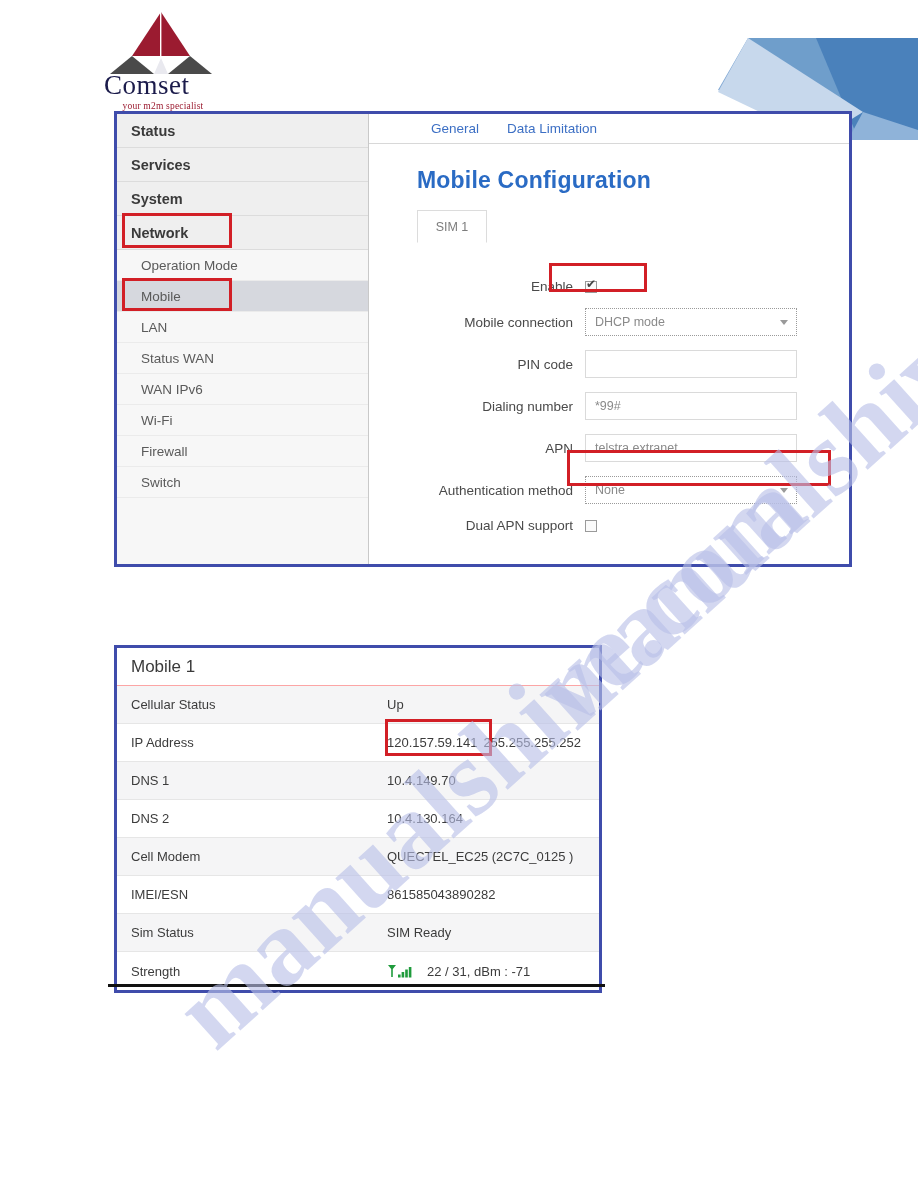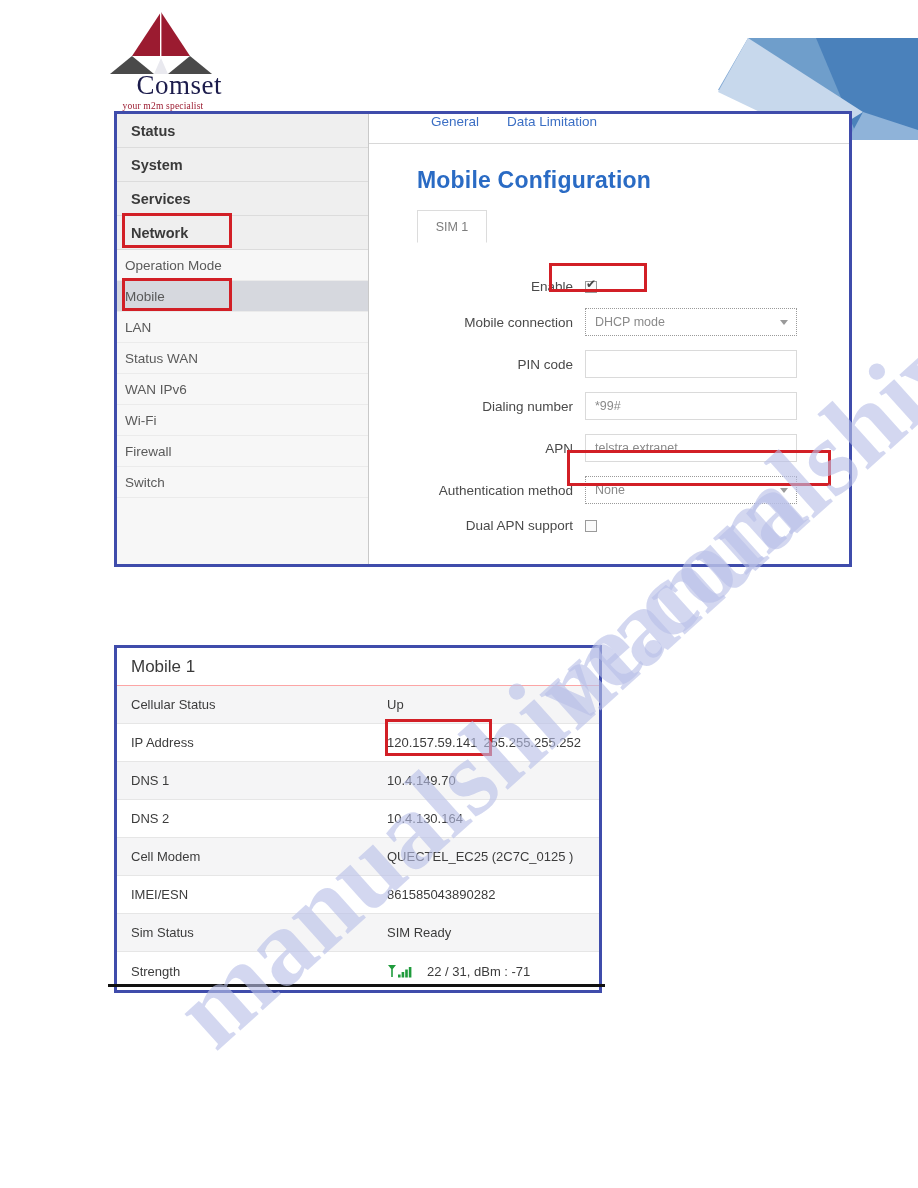--- a/index.html
+++ b/index.html
@@ -15,21 +15,21 @@
   #deco{
     position:absolute; top:0; right:0; width:220px; height:140px;
     overflow:hidden; pointer-events:none;
   }
 
   
   #logo{ position:absolute; left:104px; top:12px; width:118px; height:95px; }
   #logo .mark{ position:absolute; left:6px; top:0; width:102px; height:62px; }
   #logo .word{
     position:absolute; left:0; top:60px; width:118px;
-    text-align:right; font-family:"Liberation Serif", serif;
+    text-align:left; font-family:"Liberation Serif", serif;
     font-size:27px; color:#1b1b4b; letter-spacing:.5px; line-height:1;
   }
   #logo .tag{
     position:absolute; left:0; top:89px; width:118px; text-align:center;
     font-family:"Liberation Serif", serif; font-size:9.5px; color:#9b1b30;
     letter-spacing:.2px;
   }
 
   
   #watermark{
@@ -59,36 +59,36 @@
     position:absolute; left:0; top:0; width:252px; height:100%;
     border-right:1px solid #c9c9c9; box-sizing:border-box; background:#f7f7f7;
   }
   .nav-top{
     height:34px; line-height:34px; padding-left:14px;
     font-size:14.5px; font-weight:bold; color:#3a3a3a;
     background:#efefef; border-bottom:1px solid #dcdcdc;
     box-sizing:border-box; position:relative;
   }
   .nav-sub{
-    height:31px; line-height:31px; padding-left:8px;
+    height:31px; line-height:31px; padding-left:24px;
     font-size:13.5px; color:#5a5a5a; background:#f7f7f7;
     border-bottom:1px solid #ebebeb; box-sizing:border-box; position:relative;
   }
   .nav-sub.active{ background:#d6d8de; }
 
   
   .redbox{ position:absolute; border:3px solid #d21f26; box-sizing:border-box; z-index:30; }
 
   
   #content{
     position:absolute; left:252px; top:0; right:0; bottom:0; background:#fff;
   }
   #tabs{
     height:30px; border-bottom:1px solid #d8d8d8; padding-left:62px;
-    display:flex; gap:28px; box-sizing:border-box;
+    display:flex; align-items:center; gap:28px; box-sizing:border-box;
   }
   #tabs .tab{ font-size:13.5px; color:#3c6fc4; }
   #title{
     margin:23px 0 0 48px; font-size:23px; font-weight:bold; color:#2a6bc4;
     letter-spacing:.2px;
   }
   #simtab{
     margin:16px 0 0 48px; width:70px; height:33px;
     border:1px solid #dcdcdc; border-bottom:1px solid #fff;
     display:flex; align-items:center; justify-content:center;
@@ -175,24 +175,24 @@
   <div class="tag">your m2m specialist</div>
 </div>
 
 <div id="panel">
 
   <div id="sidebar">
     <div class="nav-top">
       <span>Status</span>
     </div>
     <div class="nav-top">
+      <span>Services</span>
+    </div>
+    <div class="nav-top">
       <span>System</span>
-    </div>
-    <div class="nav-top">
-      <span>Services</span>
     </div>
     <div class="nav-top">
       <span>Network</span>
     </div>
 
     <div class="nav-sub">
       <span>Operation Mode</span>
     </div>
     <div class="nav-sub active">
       <span>Mobile</span>

